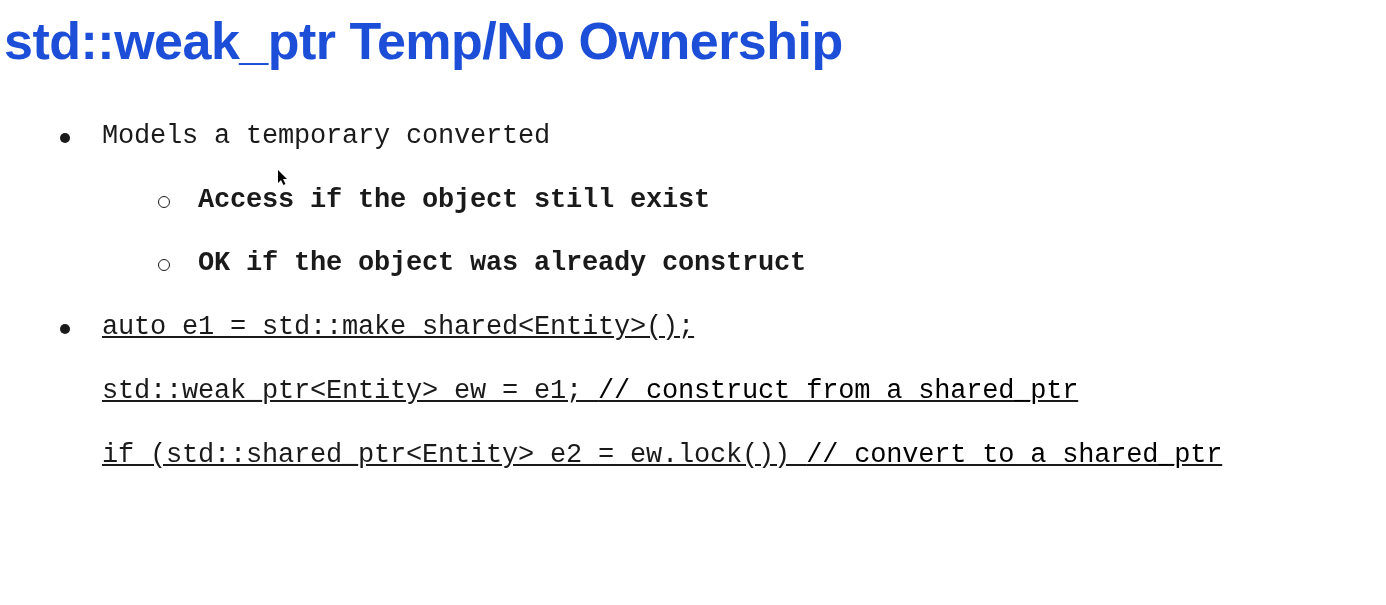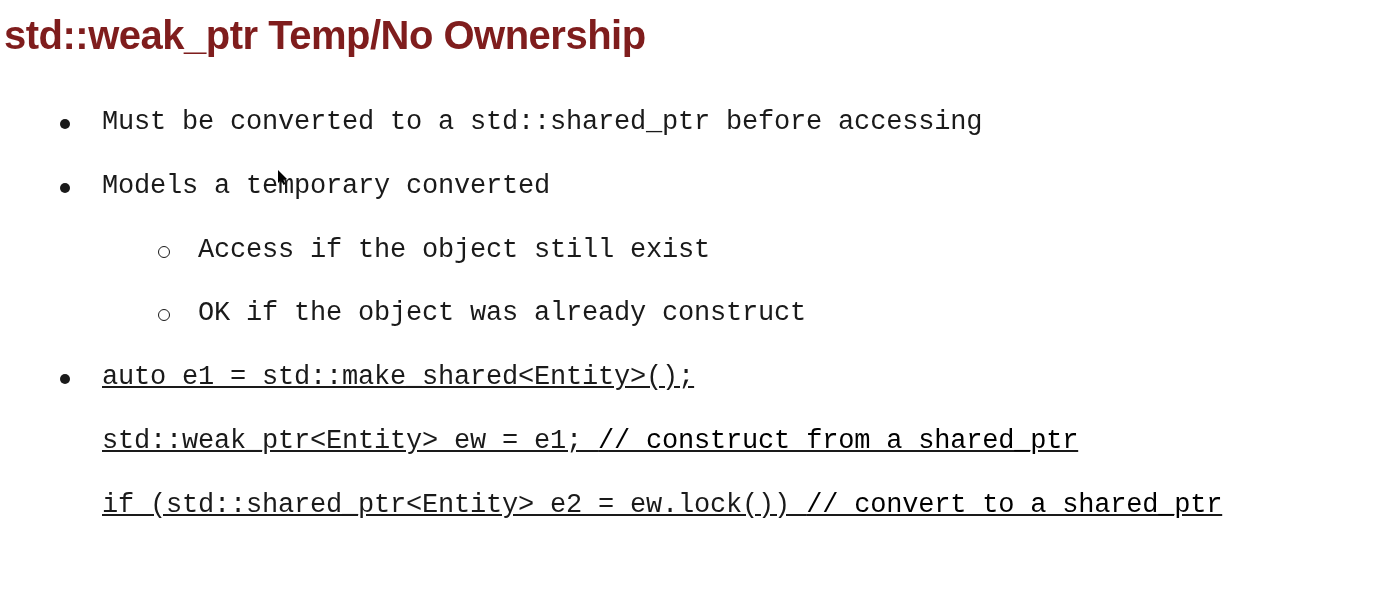--- a/index.html
+++ b/index.html
@@ -15,24 +15,24 @@
       color: #1a1a1a;
       padding: 0;
       overflow: hidden;
     }
     .slide {
       width: 100%;
       height: 100%;
       position: relative;
     }
     .title {
-      font-size: 40px;
+      font-size: 52px;
       font-weight: 700;
       letter-spacing: -0.5px;
-      color: #7f1d1d;
+      color: #1d4ed8;
       padding: 12px 0 0 4px;
       line-height: 1.15;
     }
     .content {
       margin-top: 48px;
       padding-left: 54px;
     }
     ul.outer {
       list-style: none;
     }
@@ -48,20 +48,21 @@
       top: 13px;
       width: 10px;
       height: 10px;
       background: #1a1a1a;
       border-radius: 50%;
     }
     ul.inner {
       list-style: none;
       margin-top: 30px;
       padding-left: 48px;
+      font-weight: bold;
     }
     ul.inner > li {
       position: relative;
       padding-left: 48px;
       margin-bottom: 30px;
     }
     ul.inner > li::before {
       content: "";
       position: absolute;
       left: 8px;
@@ -110,23 +111,20 @@
   </style>
 </head>
 <body>
 
 <div class="slide">
   <h1 class="title">std::weak_ptr Temp/No Ownership</h1>
 
   <div class="content">
     <ul class="outer">
       <li>
-        <span class="mono">Must be converted to a std::shared_ptr before accessing</span>
-      </li>
-      <li>
         <span class="mono">Models a temporary converted</span>
         <ul class="inner">
           <li>
             <span class="mono">Access if the object still exist</span>
           </li>
           <li>
             <span class="mono">OK if the object was already construct</span>
           </li>
         </ul>
       </li>

